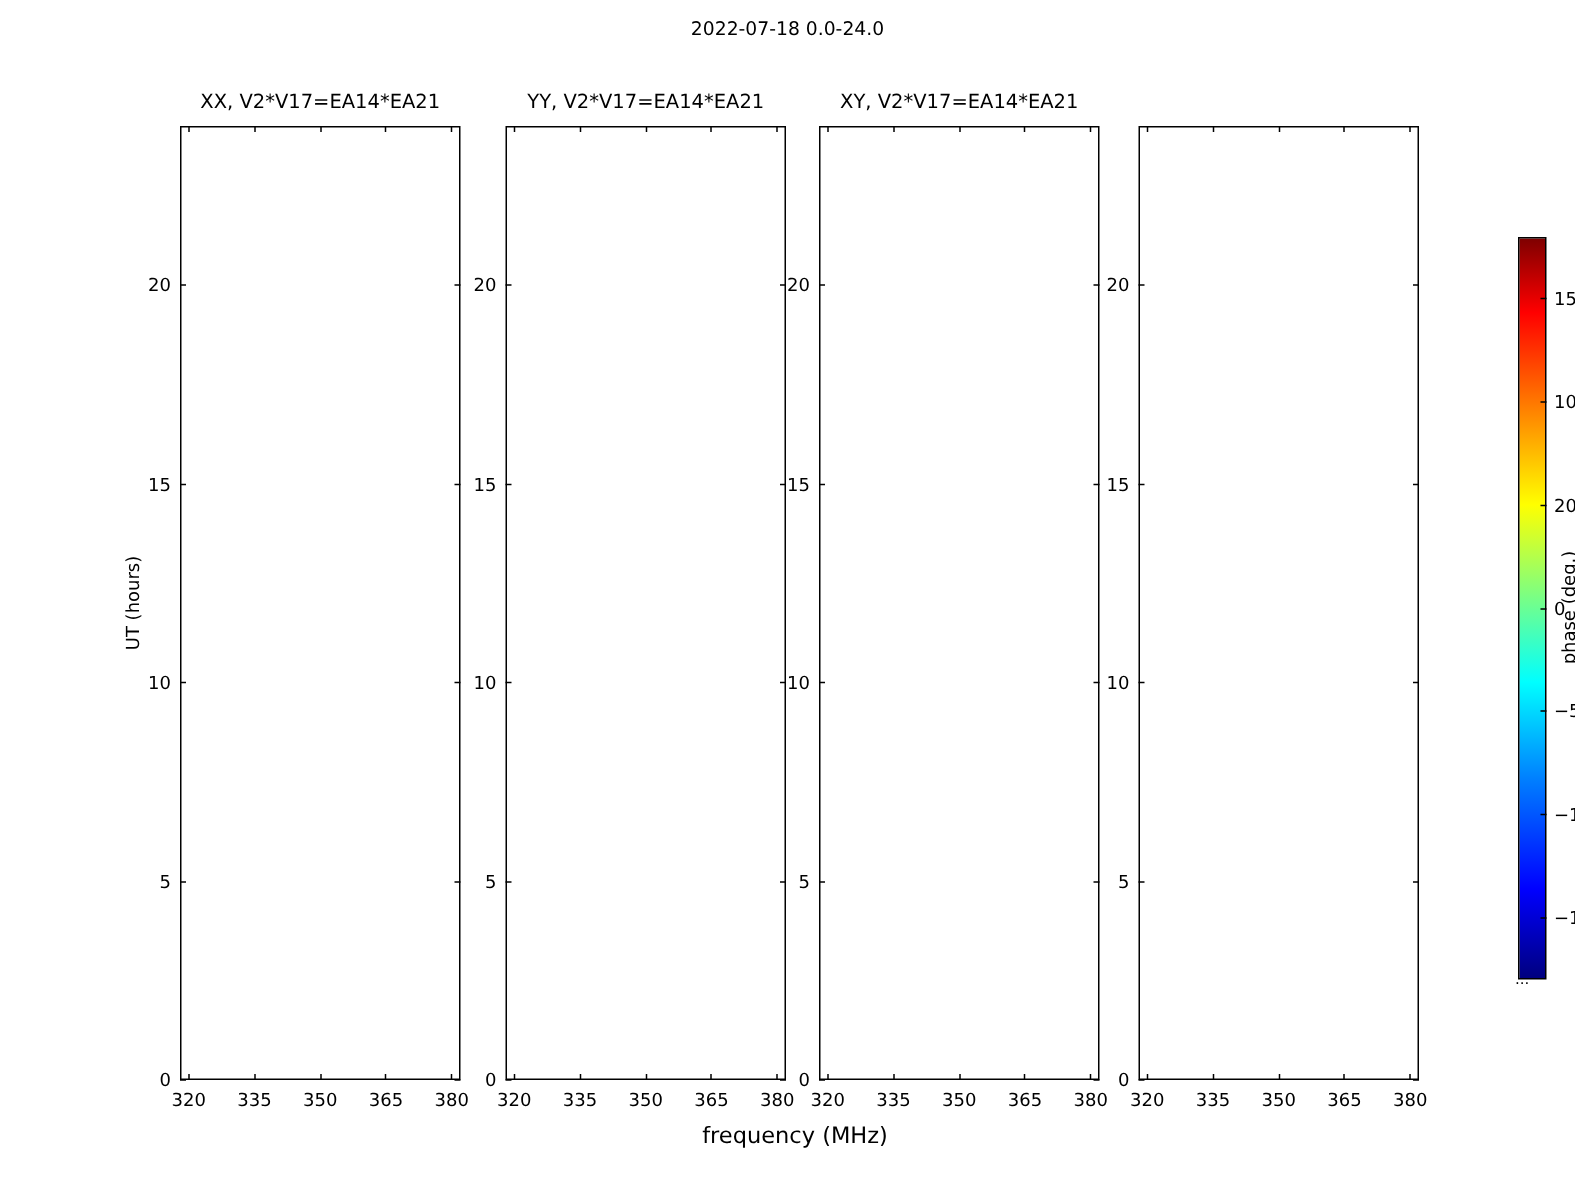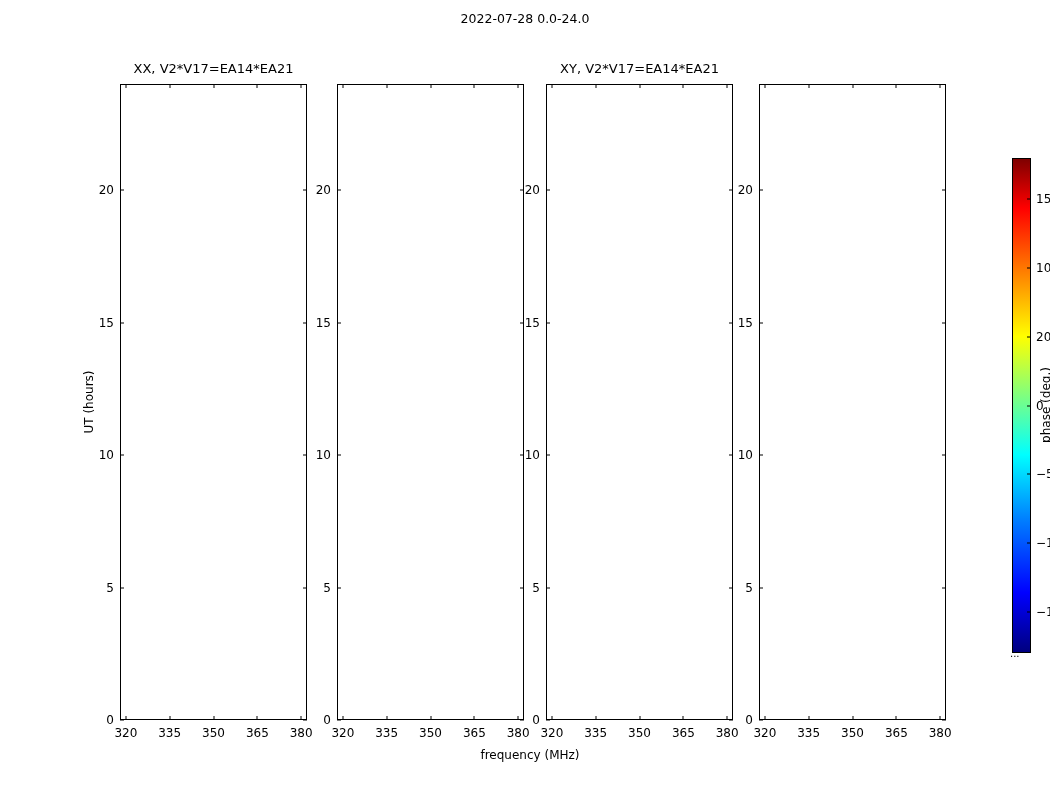--- a/index.html
+++ b/index.html
@@ -104,21 +104,21 @@
     transform-origin: center center;
     font-size: 12px;
     white-space: nowrap;
   }
   .xlabel {
     position: absolute;
     top: 748px;
     left: 330px;
     width: 400px;
     text-align: center;
-    font-size: 12px;
+    font-size: 15px;
   }
   
   .cbar-wrap {
     position: absolute;
     left: 1012px;
     top: 158px;
     width: 19px;
     height: 495px;
   }
   .cbar {
@@ -169,21 +169,21 @@
     left: 1010px;
     font-size: 10px;
     color: #000;
   }
 </style>
 </head>
 <body>
 
 <div class="figure">
 
-  <div class="suptitle">2022-07-28 0.0-24.0</div>
+  <div class="suptitle">2022-07-18 0.0-24.0</div>
 
   <div class="panel" style="left:120px;">
     <div class="ptitle">XX, V2*V17=EA14*EA21</div>
     <div class="axes"></div>
     <div class="ylabel">UT (hours)</div>
 
     <div class="ytick" style="top:100%;">0</div>
     <div class="ytick" style="top:79.1667%;">5</div>
     <div class="ytick" style="top:58.3333%;">10</div>
     <div class="ytick" style="top:37.5%;">15</div>
@@ -212,20 +212,21 @@
     <div class="xtickmark" style="left:73.4375%;"></div>
     <div class="xtickmark" style="left:96.875%;"></div>
     <div class="xtickmark top" style="left:3.125%;"></div>
     <div class="xtickmark top" style="left:26.5625%;"></div>
     <div class="xtickmark top" style="left:50%;"></div>
     <div class="xtickmark top" style="left:73.4375%;"></div>
     <div class="xtickmark top" style="left:96.875%;"></div>
   </div>
 
   <div class="panel" style="left:337px;">
+    <div class="ptitle">YY, V2*V17=EA14*EA21</div>
     <div class="axes"></div>
 
     <div class="ytick" style="top:100%;">0</div>
     <div class="ytick" style="top:79.1667%;">5</div>
     <div class="ytick" style="top:58.3333%;">10</div>
     <div class="ytick" style="top:37.5%;">15</div>
     <div class="ytick" style="top:16.6667%;">20</div>
 
     <div class="ytickmark" style="top:100%;"></div>
     <div class="ytickmark" style="top:79.1667%;"></div>

